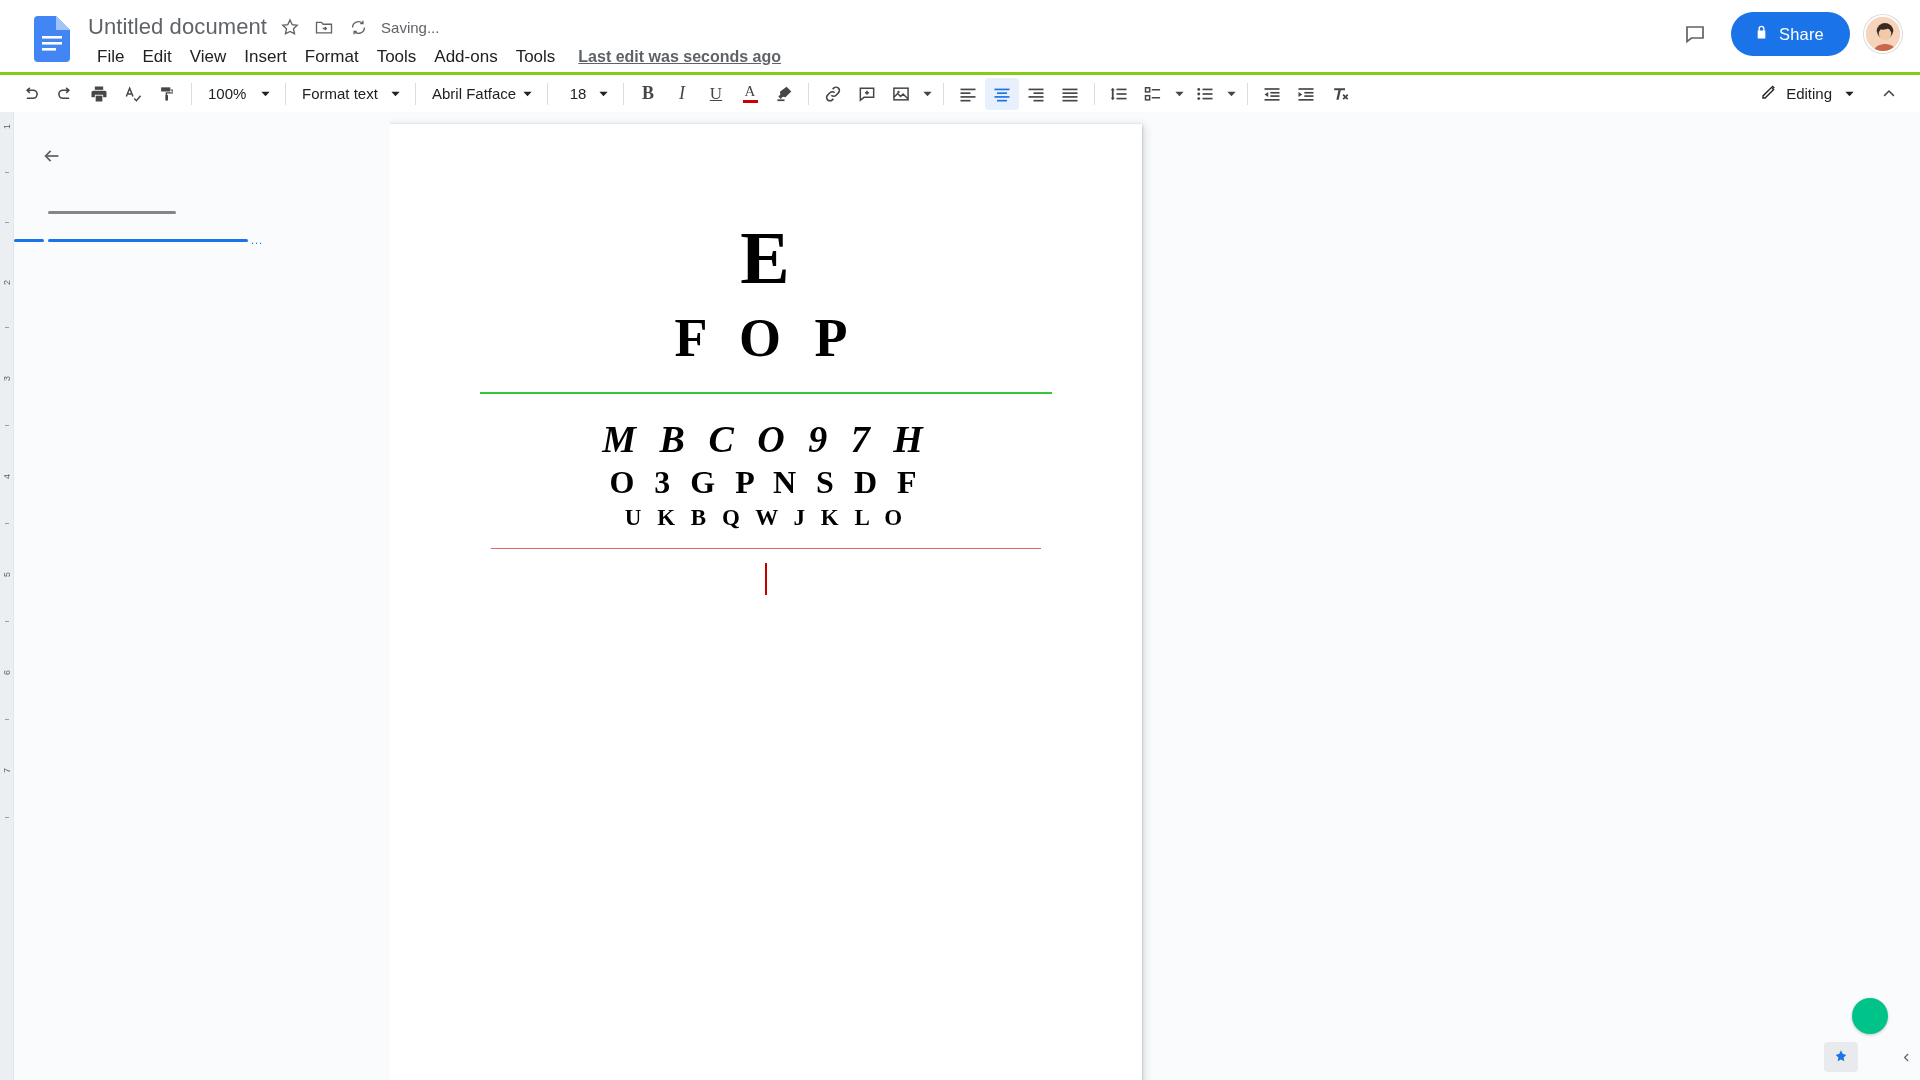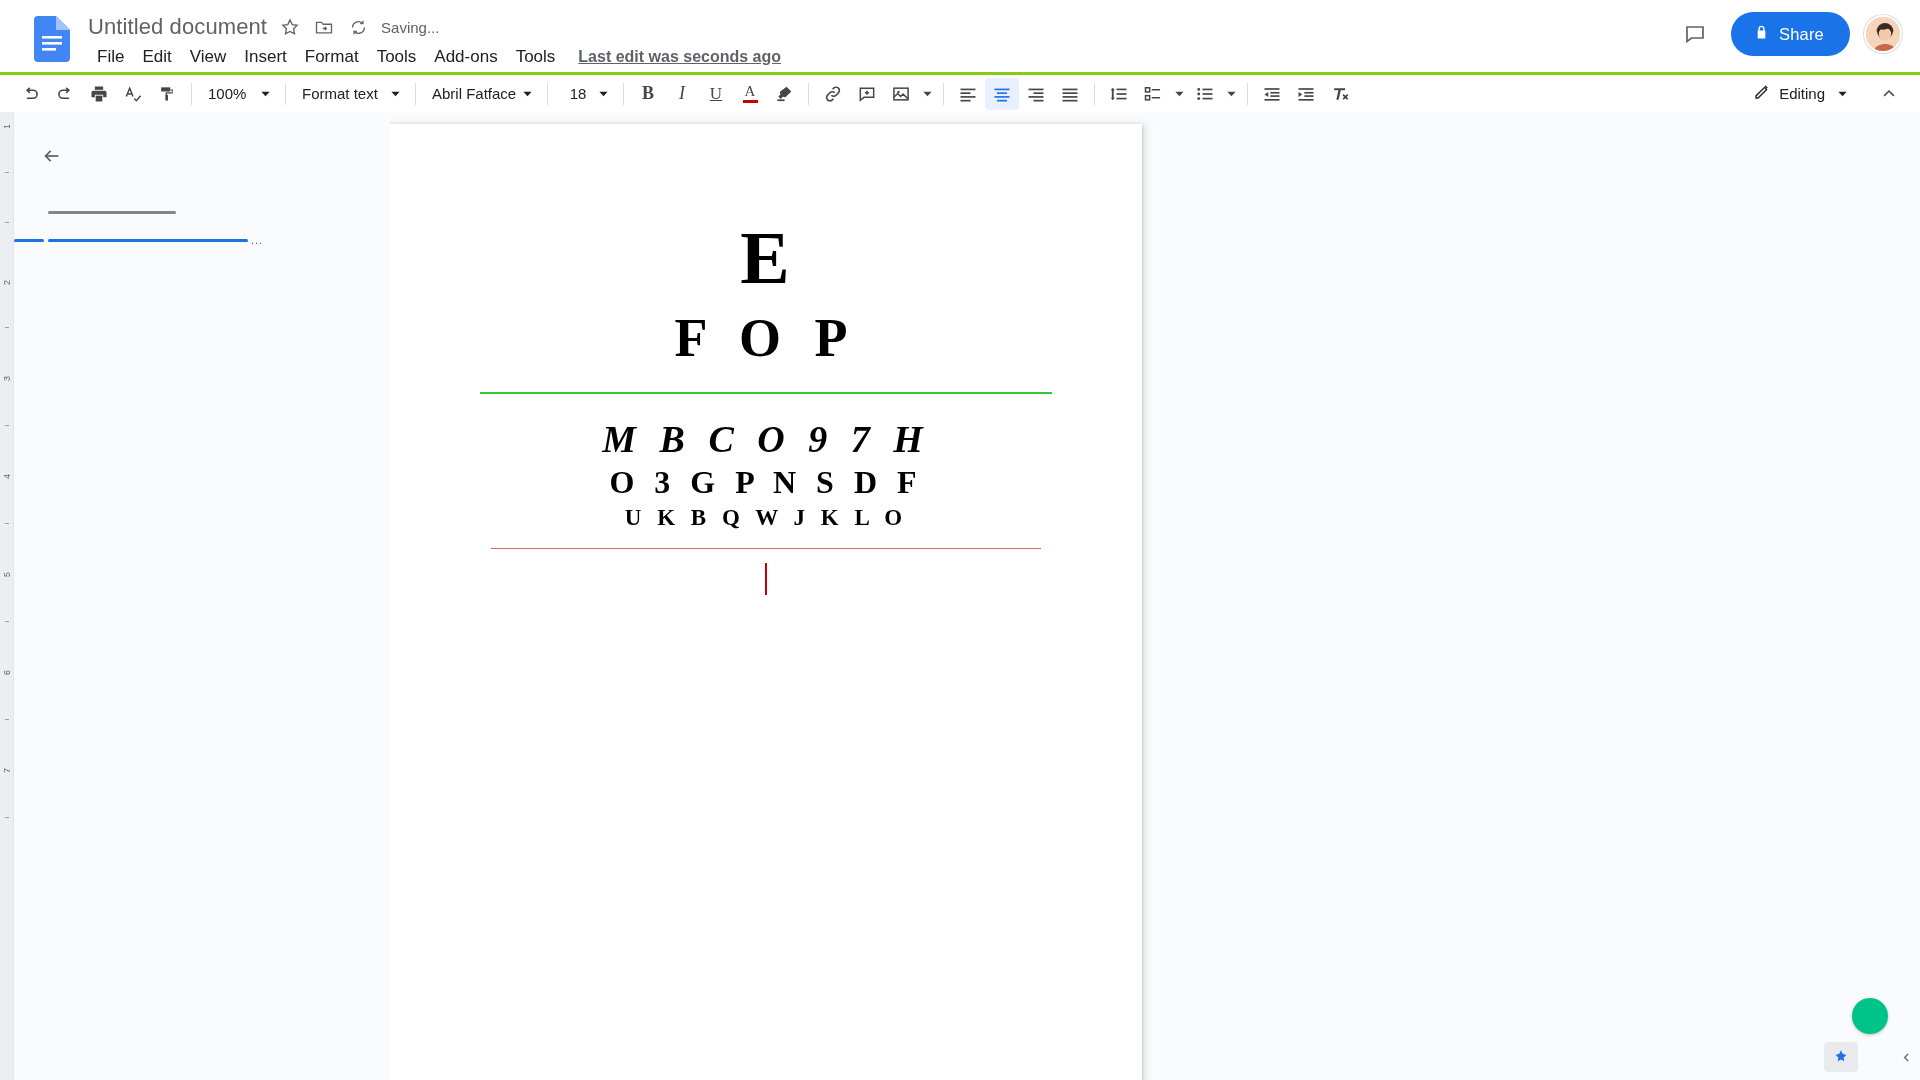--- a/index.html
+++ b/index.html
@@ -60,21 +60,21 @@
     padding: 0 4px 0 9px; color: #202124; font-size: 15px; gap: 2px; flex: 0 0 auto;
   }
   .tb-combo .lbl { white-space: nowrap; }
   .tb-combo.zoom .lbl { width: 46px; }
   .tb-combo.style .lbl { width: 82px; }
   .tb-combo.font .lbl { width: 84px; }
   .tb-combo.size .lbl { width: 28px; text-align: center; }
   .caret { width: 18px; height: 18px; display: flex; align-items: center; justify-content: center; }
   .tb-split { display: flex; align-items: center; border-radius: 4px; }
   .tb-split .caret-btn { width: 18px; height: 32px; display: flex; align-items: center; justify-content: center; color: #444746; }
-  .toolbar-right { margin-left: auto; display: flex; align-items: center; gap: 11px; }
+  .toolbar-right { margin-left: auto; display: flex; align-items: center; gap: 4px; }
   .mode-btn {
     height: 32px; display: flex; align-items: center; gap: 8px; padding: 0 10px;
     border-radius: 4px; font-size: 15px; color: #202124;
   }
 
   
   .ruler-area { height: 20px; background: #f9fbfd; position: relative; }
   .ruler {
     position: absolute; left: 390px; width: 752px; height: 20px; top: 0;
   }

